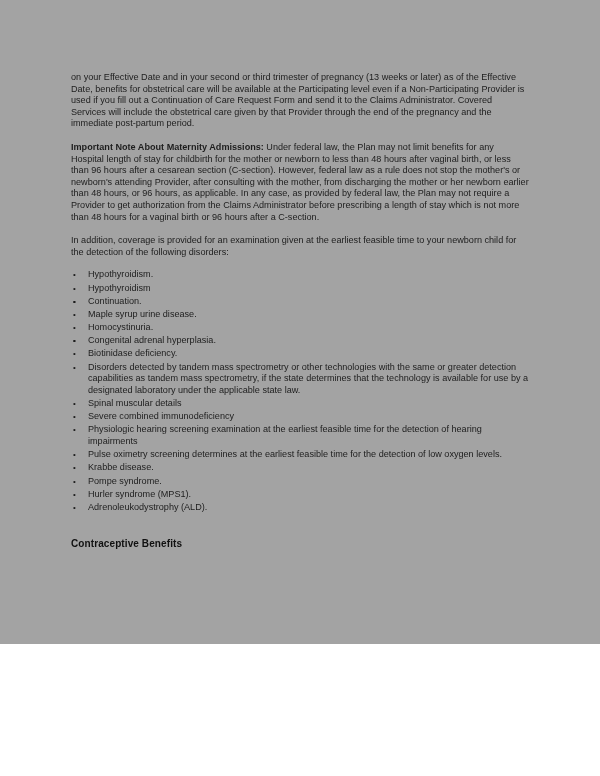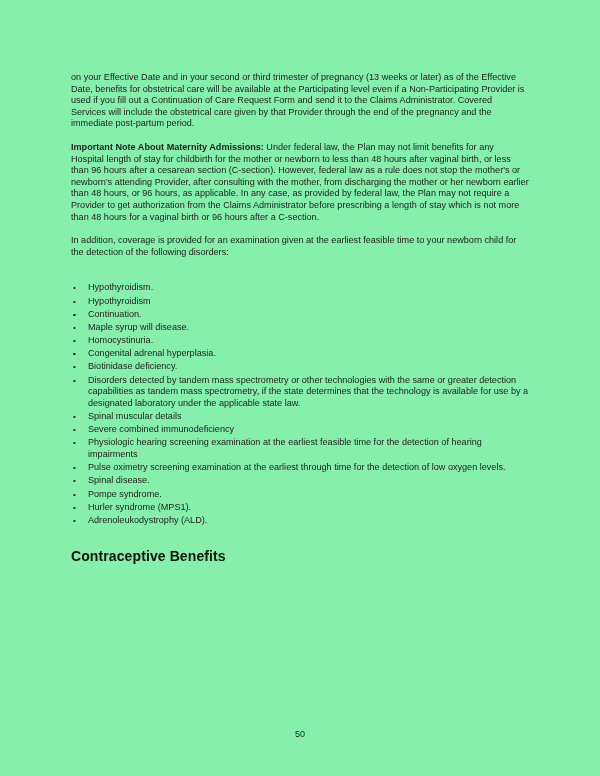--- a/index.html
+++ b/index.html
@@ -14,42 +14,42 @@
     font-family: "Liberation Sans", sans-serif;
     color: #1a1a1a;
     -webkit-font-smoothing: antialiased;
   }
 
   .page {
     position: absolute;
     left: 0;
     top: 0;
     width: 600px;
-    height: 776px;
-    background: #86efac;
+    height: 644px;
+    background: #a3a3a3;
     overflow: hidden;
   }
 
   .content {
     position: absolute;
     left: 71px;
     top: 72px;
     width: 458px;
   }
 
   p.body-text {
     margin: 0 0 12px 0;
     font-size: 9.1px;
     line-height: 11.6px;
     text-align: left;
     color: #1d1d1d;
   }
 
   p.body-text.tight {
-    margin-bottom: 24px;
+    margin-bottom: 11px;
   }
 
   .lead-bold {
     font-weight: bold;
   }
 
   ul.disorder-list {
     list-style: none;
     margin: 0 0 0 0;
     padding: 0;
@@ -67,21 +67,21 @@
   ul.disorder-list li .bullet-glyph {
     position: absolute;
     left: 2px;
     top: 0;
     font-size: 8px;
     line-height: 11.6px;
     color: #1d1d1d;
   }
 
   h2.section-heading {
-    font-size: 14px;
+    font-size: 10px;
     font-weight: bold;
     line-height: 15px;
     margin: 22px 0 13px 0;
     color: #111111;
     letter-spacing: 0.1px;
   }
 
   .page-number {
     position: absolute;
     left: 0;
@@ -103,31 +103,31 @@
 
     <p class="body-text"><span class="lead-bold">Important Note About Maternity Admissions:</span><span> Under federal law, the Plan may not limit benefits for any Hospital length of stay for childbirth for the mother or newborn to less than 48 hours after vaginal birth, or less than 96 hours after a cesarean section (C-section).  However, federal law as a rule does not stop the mother's or newborn's attending Provider, after consulting with the mother, from discharging the mother or her newborn earlier than 48 hours, or 96 hours, as applicable.  In any case, as provided by federal law, the Plan may not require a Provider to get authorization from the Claims Administrator before prescribing a length of stay which is not more than 48 hours for a vaginal birth or 96 hours after a C-section.</span></p>
 
     <p class="body-text tight">In addition, coverage is provided for an examination given at the earliest feasible time to your newborn child for the detection of the following disorders:</p>
 
     <ul class="disorder-list">
       <li><span class="bullet-glyph">•</span><span>Hypothyroidism.</span></li>
       <li><span class="bullet-glyph">•</span><span>Hypothyroidism</span></li>
       <li><span class="bullet-glyph">•</span></li>
       <li><span class="bullet-glyph">•</span><span>Continuation.</span></li>
-      <li><span class="bullet-glyph">•</span><span>Maple syrup will disease.</span></li>
+      <li><span class="bullet-glyph">•</span><span>Maple syrup urine disease.</span></li>
       <li><span class="bullet-glyph">•</span><span>Homocystinuria.</span></li>
       <li><span class="bullet-glyph">•</span></li>
       <li><span class="bullet-glyph">•</span><span>Congenital adrenal hyperplasia.</span></li>
       <li><span class="bullet-glyph">•</span><span>Biotinidase deficiency.</span></li>
       <li><span class="bullet-glyph">•</span><span>Disorders detected by tandem mass spectrometry or other technologies with the same or greater detection capabilities as tandem mass spectrometry, if the state determines that the technology is available for use by a designated laboratory under the applicable state law.</span></li>
       <li><span class="bullet-glyph">•</span><span>Spinal muscular details</span></li>
       <li><span class="bullet-glyph">•</span><span>Severe combined immunodeficiency</span></li>
       <li><span class="bullet-glyph">•</span><span>Physiologic hearing screening examination at the earliest feasible time for the detection of hearing impairments</span></li>
-      <li><span class="bullet-glyph">•</span><span>Pulse oximetry screening examination at the earliest through time for the detection of low oxygen levels.</span></li>
-      <li><span class="bullet-glyph">•</span><span>Spinal disease.</span></li>
+      <li><span class="bullet-glyph">•</span><span>Pulse oximetry screening determines at the earliest feasible time for the detection of low oxygen levels.</span></li>
+      <li><span class="bullet-glyph">•</span><span>Krabbe disease.</span></li>
       <li><span class="bullet-glyph">•</span><span>Pompe syndrome.</span></li>
       <li><span class="bullet-glyph">•</span><span>Hurler syndrome (MPS1).</span></li>
       <li><span class="bullet-glyph">•</span><span>Adrenoleukodystrophy (ALD).</span></li>
     </ul>
 
     <h2 class="section-heading">Contraceptive Benefits</h2>
 
 
   </div>
 

